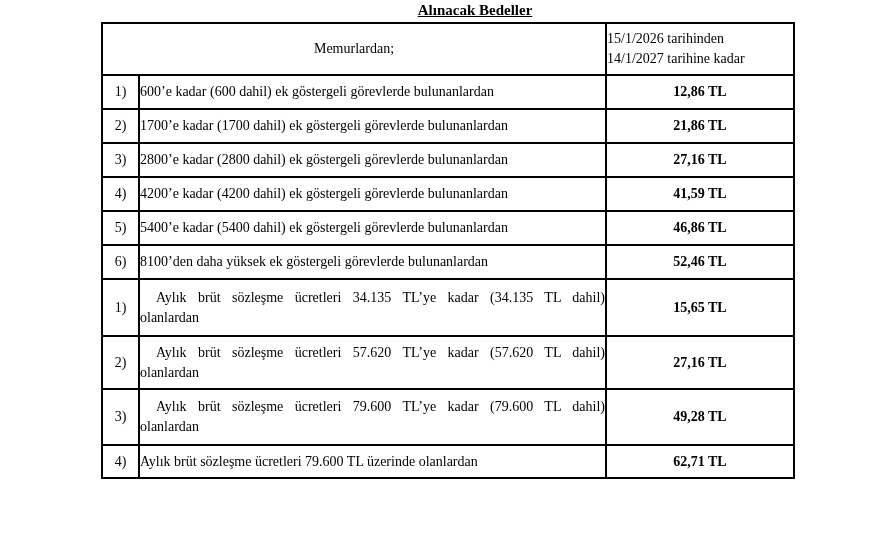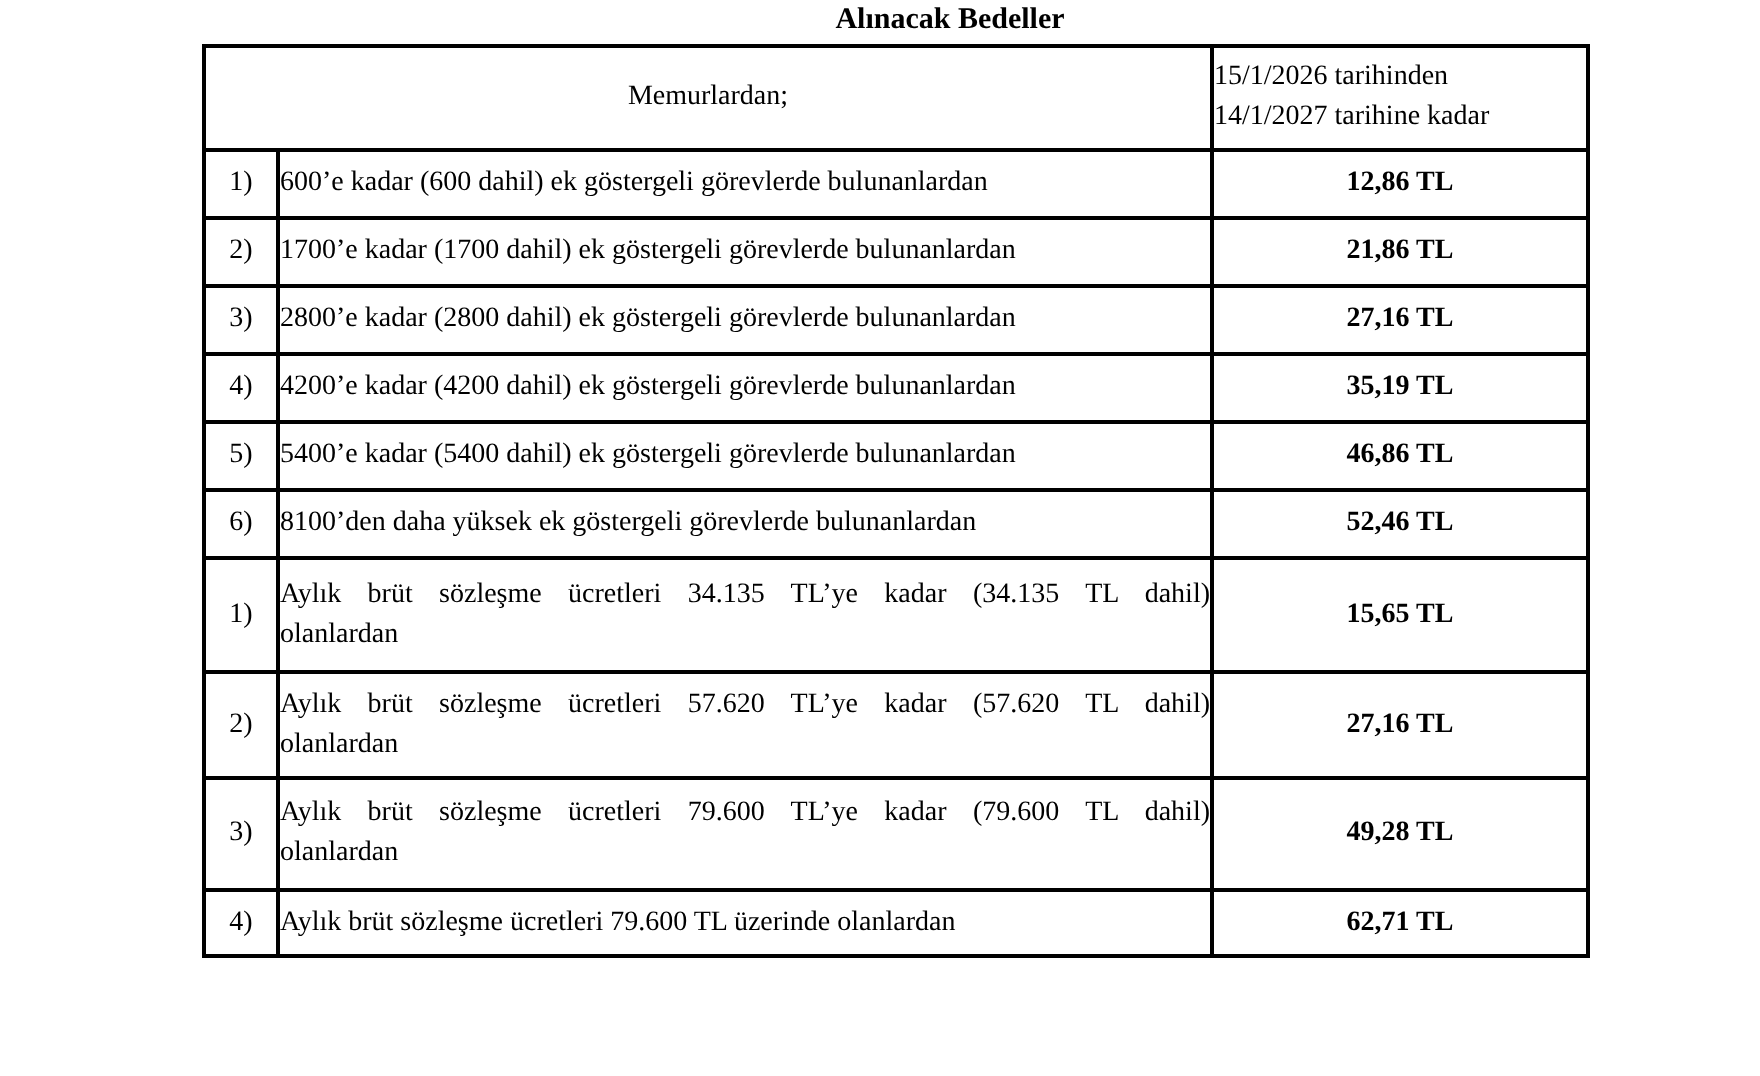--- a/index.html
+++ b/index.html
@@ -11,40 +11,41 @@
     position: relative;
     overflow: hidden;
   }
   .page-title {
     position: absolute;
     top: 2px; left: 475px;
     transform: translateX(-50%);
     font-size: 15px;
     font-weight: bold;
     white-space: nowrap;
+    text-decoration: underline;
   }
   .fees-wrap {
     position: absolute;
     top: 22px; left: 101px;
   }
   table.fees {
     border-collapse: collapse;
     table-layout: fixed;
     width: 692px;
   }
   table.fees td {
     border: 2px solid #000;
     font-size: 14px;
     vertical-align: middle;
     padding: 0;
     overflow: hidden;
   }
   td.num { text-align: center; }
   td.desc { padding: 3px 8px 3px 9px; line-height: 20px; }
-  td.desc .j { text-align: justify; text-align-last: justify; }
+  td.desc .j { text-align: justify; text-align-last: justify; padding-left: 16px; }
   td.amount { text-align: center; font-weight: bold; }
   td.hdr-label { text-align: center; padding-top: 10px; font-size: 14px; margin-top: 22px; }
   td.period { text-align: left; line-height: 20px; font-size: 14px; }
 </style>
 </head>
 <body>
 
 <div class="page-title">Alınacak Bedeller</div>
 
 <div class="fees-wrap">
@@ -83,21 +84,21 @@
       <td class="desc">
             <div>2800’e kadar (2800 dahil) ek göstergeli görevlerde bulunanlardan</div>
           </td>
       <td class="amount">27,16 TL</td>
     </tr>
     <tr style="height:34px">
       <td class="num">4)</td>
       <td class="desc">
             <div>4200’e kadar (4200 dahil) ek göstergeli görevlerde bulunanlardan</div>
           </td>
-      <td class="amount">35,19 TL</td>
+      <td class="amount">41,59 TL</td>
     </tr>
     <tr style="height:34px">
       <td class="num">5)</td>
       <td class="desc">
             <div>5400’e kadar (5400 dahil) ek göstergeli görevlerde bulunanlardan</div>
           </td>
       <td class="amount">46,86 TL</td>
     </tr>
     <tr style="height:34px">
       <td class="num">6)</td>

